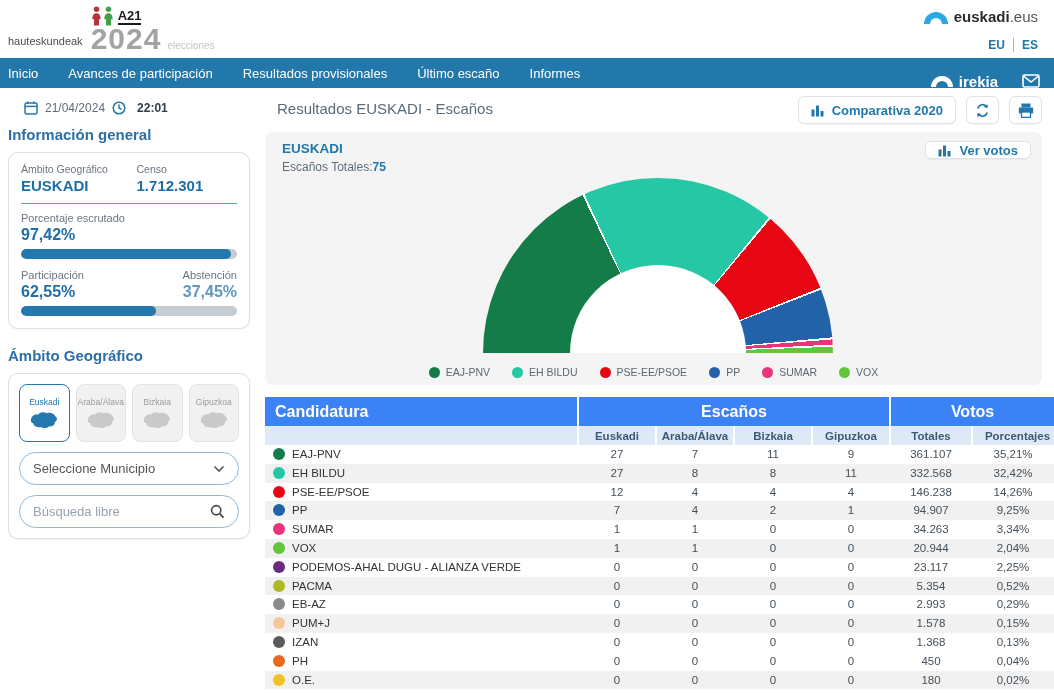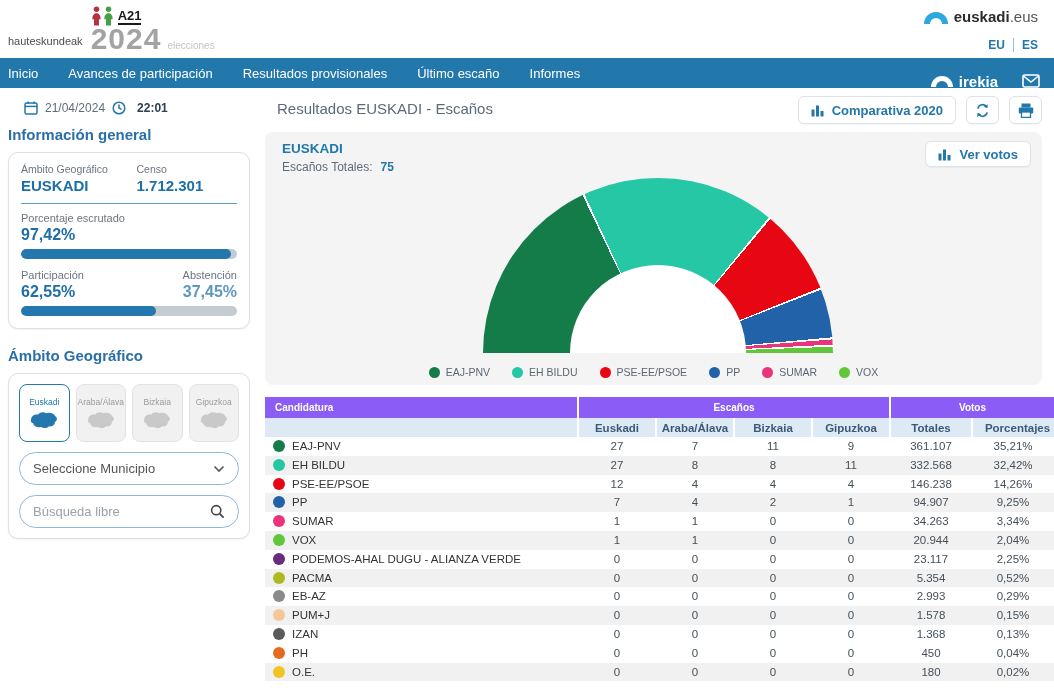--- a/index.html
+++ b/index.html
@@ -70,36 +70,36 @@
 
   
   .main-title { position:absolute; left:277px; top:100px; font-size:15px; color:#5a6b7a; }
   .main-btns { position:absolute; right:12px; top:96px; display:flex; gap:10px; }
   .btn { height:28px; border:1px solid #dee3e7; background:#fff; border-radius:6px; display:inline-flex; align-items:center; gap:7px; padding:0 12px; color:#2277ab; font-weight:700; font-size:13px; cursor:pointer; box-shadow:0 1px 1px rgba(0,0,0,.04); }
   .btn.icon-only { width:33px; padding:0; justify-content:center; }
 
   .panel { position:absolute; left:265px; top:132px; width:777px; height:253px; background:#f4f4f5; border-radius:8px; }
   .panel-title { position:absolute; left:17px; top:9px; font-size:13.5px; font-weight:700; color:#2277ab; }
   .panel-sub { position:absolute; left:17px; top:28px; font-size:12px; color:#5f6c78; }
-  .panel-sub b { color:#2277ab;margin-left:8px; }
-  .ver-votos { position:absolute; right:11px; top:9px; height:26px; }
+  .panel-sub b { color:#2277ab; }
+  .ver-votos { position:absolute; right:11px; top:9px; height:18px; }
 
   .donut-wrap { position:absolute; left:218px; top:46px; width:350px; height:175px; overflow:hidden; }
   .donut-circle { position:absolute; left:0; top:0; width:350px; height:350px; border-radius:50%; }
   .donut-hole { position:absolute; left:87px; top:87px; width:176px; height:176px; border-radius:50%; background:#fff; }
 
   .legend { position:absolute; left:0; bottom:7px; width:100%; display:flex; justify-content:center; gap:22px; }
   .legend-item { display:inline-flex; align-items:center; gap:6px; cursor:pointer; }
   .legend-item .dot { width:11px; height:11px; border-radius:50%; display:inline-block; }
   .legend-label { font-size:10.5px; color:#5a6772; }
 
   
   .tbl-wrap { position:absolute; left:265px; top:397px; width:789px; }
   table { border-collapse:collapse; table-layout:fixed; width:789px; }
-  thead .grp th { background:#8b5cf6; color:#fff; height:21px; font-size:10px; font-weight:700; }
+  thead .grp th { background:#3b82f6; color:#fff; height:29px; font-size:16px; font-weight:700; }
   thead th.cand-h { text-align:left; padding-left:10px; }
   thead .grp th.sep { border-right:2px solid #fff; }
   thead .sub th { background:#ddeaf6; color:#3c5a76; height:19px; font-size:11.5px; font-weight:700; text-align:center; border-right:2px solid #fff; }
   thead .sub th:last-child { border-right:none;padding-left:8px; }
   tbody td { height:18.8px; line-height:18.8px; font-size:11.5px; color:#44505a; padding:0; }
   tbody tr.alt { background:#f1f1f1; }
   td.cand { padding-left:8px; color:#333; white-space:nowrap; overflow:hidden; }
   .pdot { display:inline-block; width:12px; height:12px; border-radius:50%; vertical-align:-2px; margin-right:7px; }
   td.num { text-align:center; }
 

